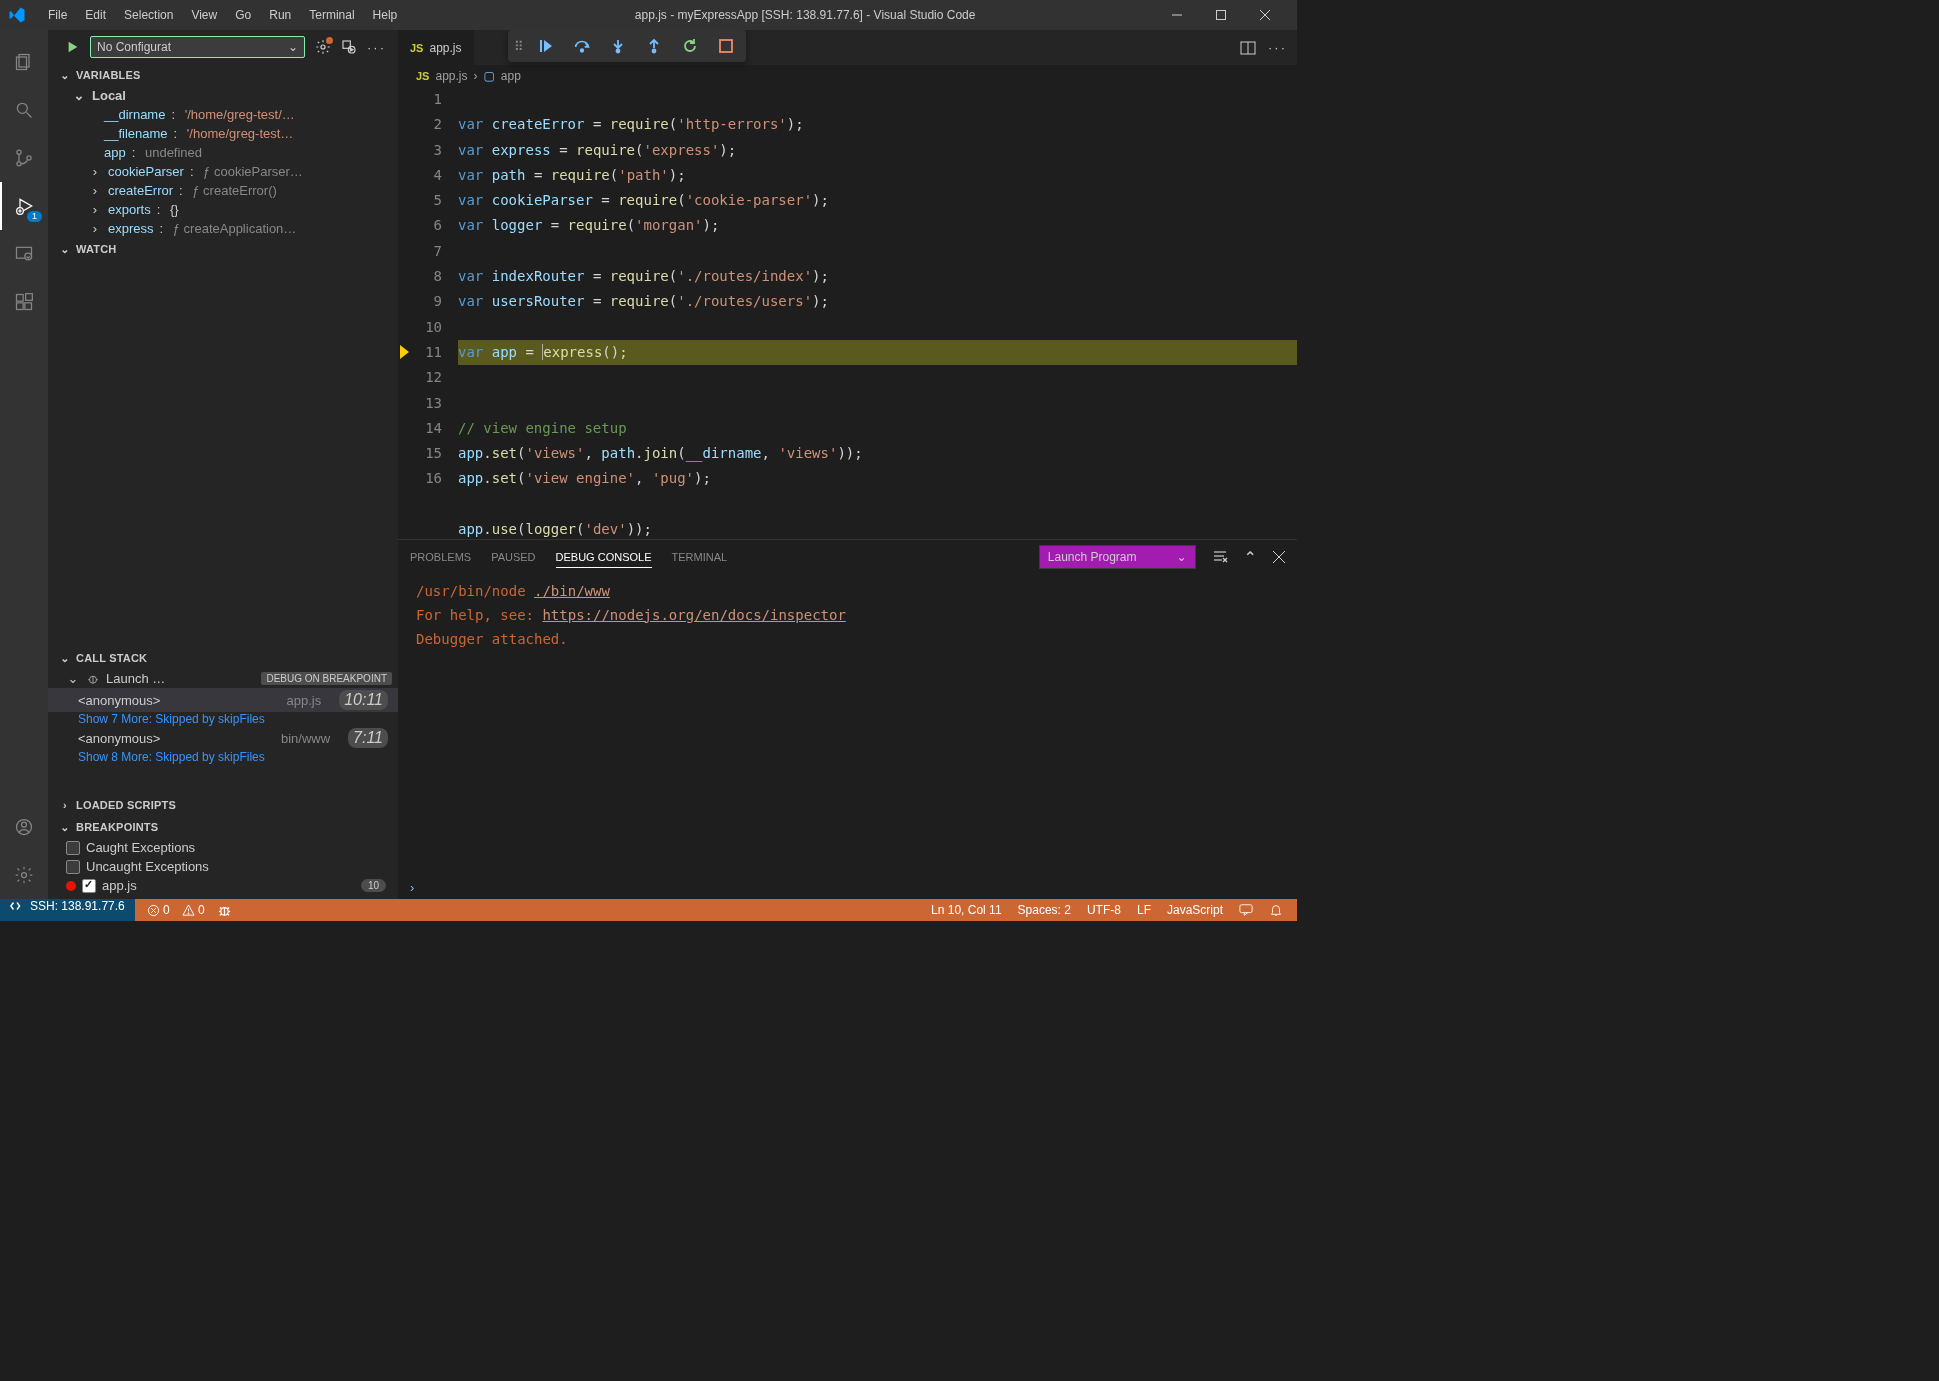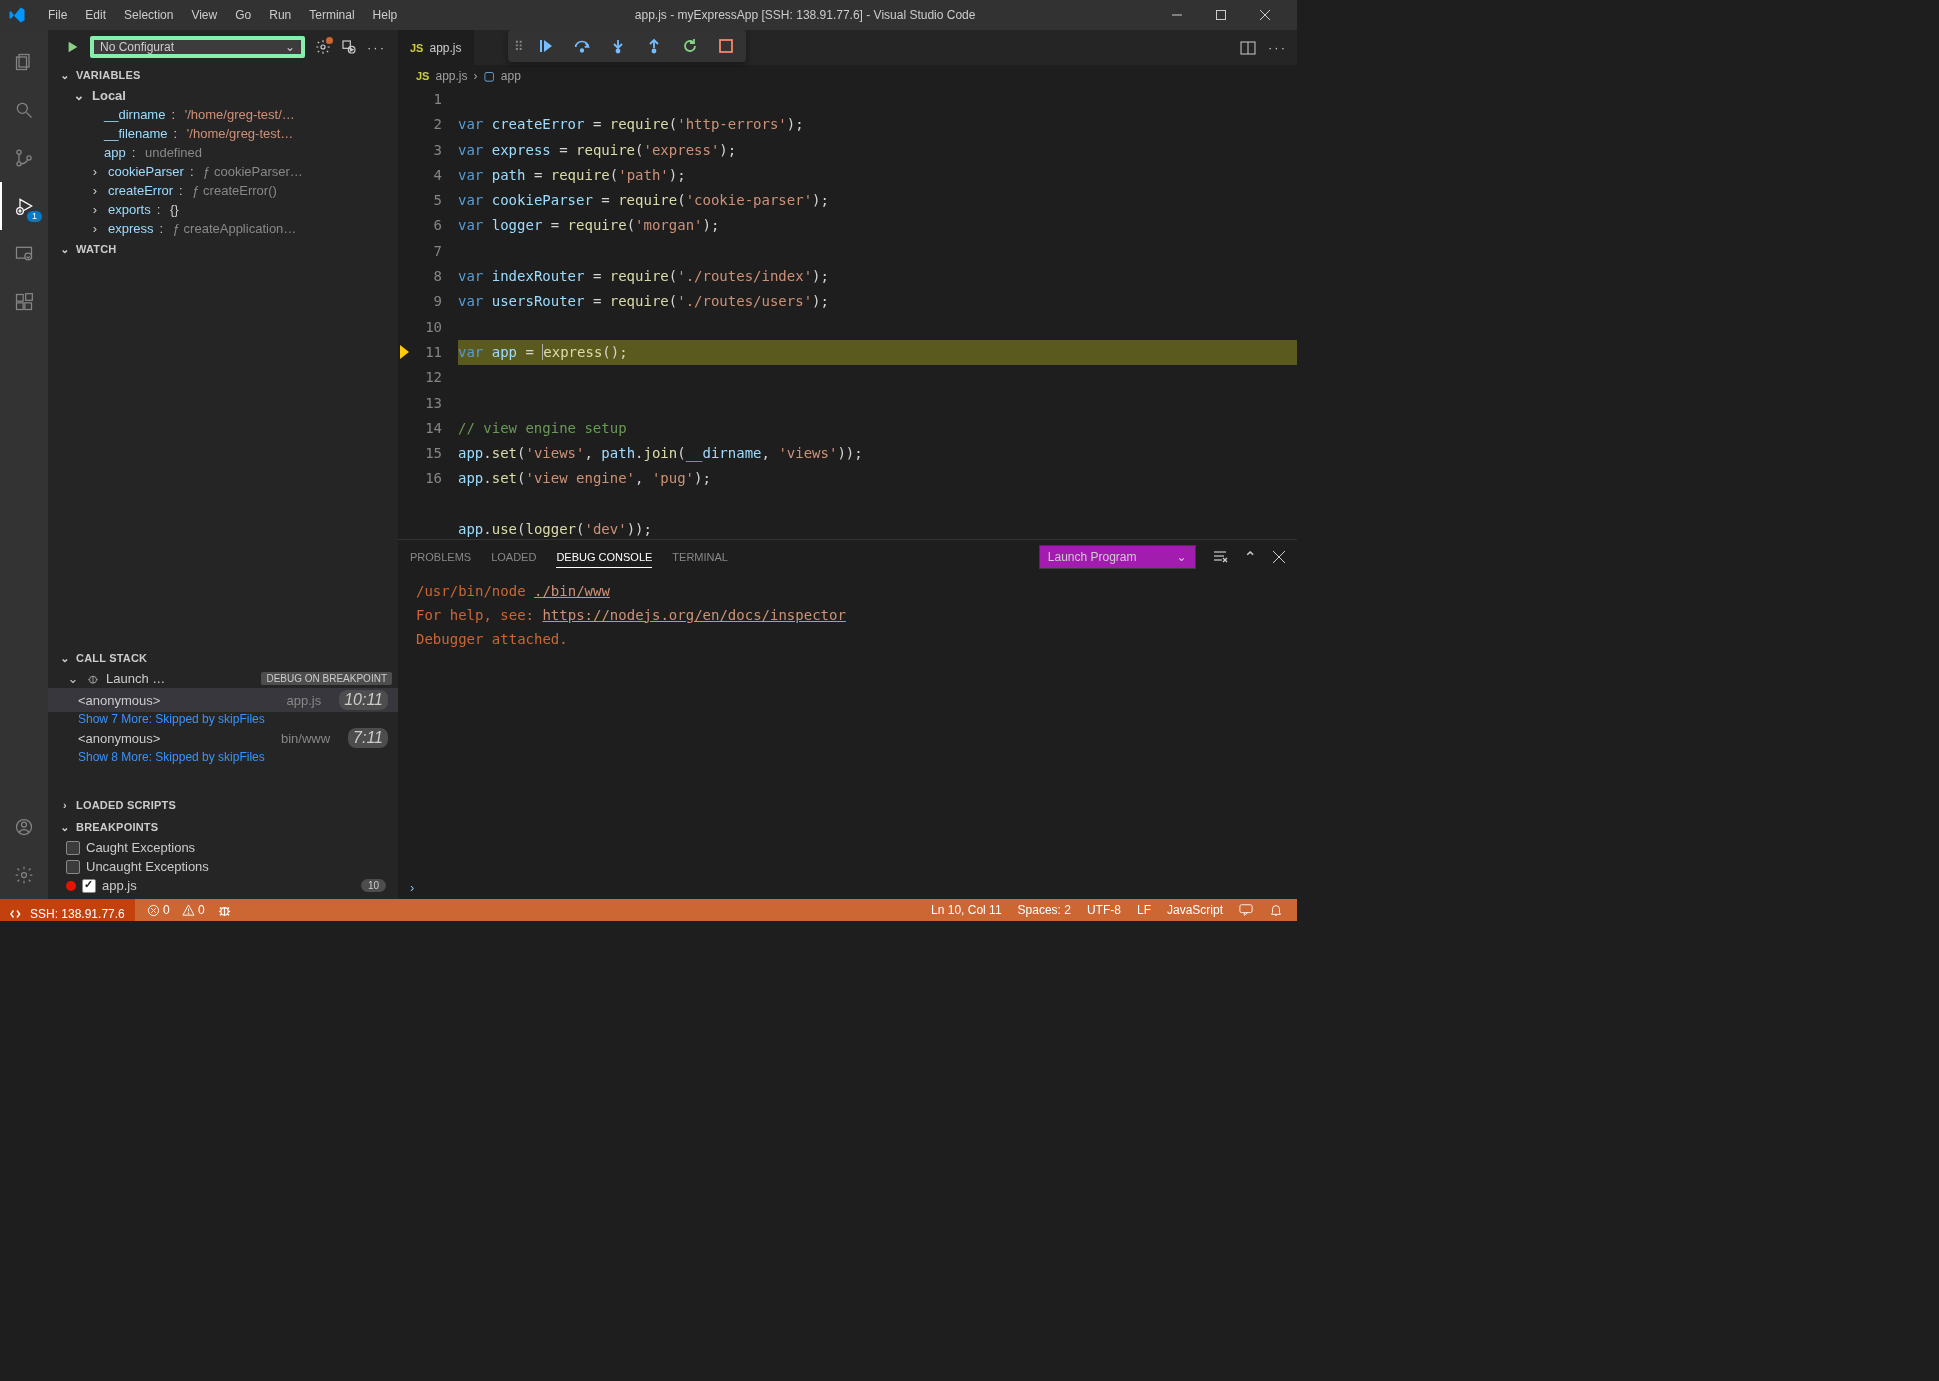--- a/index.html
+++ b/index.html
@@ -73,21 +73,21 @@
   height: 34px;
   display: flex;
   align-items: center;
   padding: 0 12px 0 18px;
   gap: 10px;
 }
 .debug-start { color: #89d185; }
 .debug-config {
   flex: 1;
   background: #3c3c3c;
-  border: 4px solid #86efac;
+  border: 1px solid #86efac;
   color: #ccc;
   padding: 2px 6px;
   font-size: 12px;
   display: flex;
   align-items: center;
   justify-content: space-between;
   border-radius: 2px;
   height: 22px;
 }
 .gear-badge { position: relative; }
@@ -256,21 +256,21 @@
   height: 22px;
   background: #cc6633;
   color: #fff;
   font-size: 12px;
   display: flex;
   align-items: center;
   padding: 0 8px;
   gap: 14px;
 }
 .status-left { display:flex; align-items:center; gap:12px;}
-.status-left .ssh-seg { background:#c2410c; height:22px; display:flex; align-items:flex-end; padding:0 10px; margin-left:-8px;}
+.status-left .ssh-seg { background:#0c4a6e; height:22px; display:flex; align-items:flex-start; padding:0 10px; margin-left:-8px;}
 .status-right { margin-left:auto; display:flex; align-items:center; gap:16px; padding-right: 6px;}
 
 svg { display:block; }
 .icon-sm { width:16px; height:16px; }
 .icon-md { width:20px; height:20px; }
 .flex { display:flex; align-items:center; }
 </style>
 </head>
 <body>
 
@@ -571,21 +571,21 @@
 <span><span class="id">app</span>.<span class="fn">set</span>(<span class="str">'views'</span>, <span class="id">path</span>.<span class="fn">join</span>(<span class="id">__dirname</span>, <span class="str">'views'</span>));</span>
 <span><span class="id">app</span>.<span class="fn">set</span>(<span class="str">'view engine'</span>, <span class="str">'pug'</span>);</span>
 <span> </span>
 <span><span class="id">app</span>.<span class="fn">use</span>(<span class="fn">logger</span>(<span class="str">'dev'</span>));</span>
       </div>
     </div>
 
     <div class="panel">
       <div class="panel-tabs">
         <div class="ptab">PROBLEMS</div>
-        <div class="ptab">LOADED</div>
+        <div class="ptab">PAUSED</div>
         <div class="ptab active">DEBUG CONSOLE</div>
         <div class="ptab">TERMINAL</div>
         <div class="panel-right">
           <div class="filter-sel">
             <span>Launch Program</span>
             <span>⌄</span>
           </div>
           <span>
               <svg class="icon-sm" viewBox="0 0 16 16" fill="none" stroke="#ccc" stroke-width="1.2">
                 <line x1="2" y1="3" x2="14" y2="3"></line>

